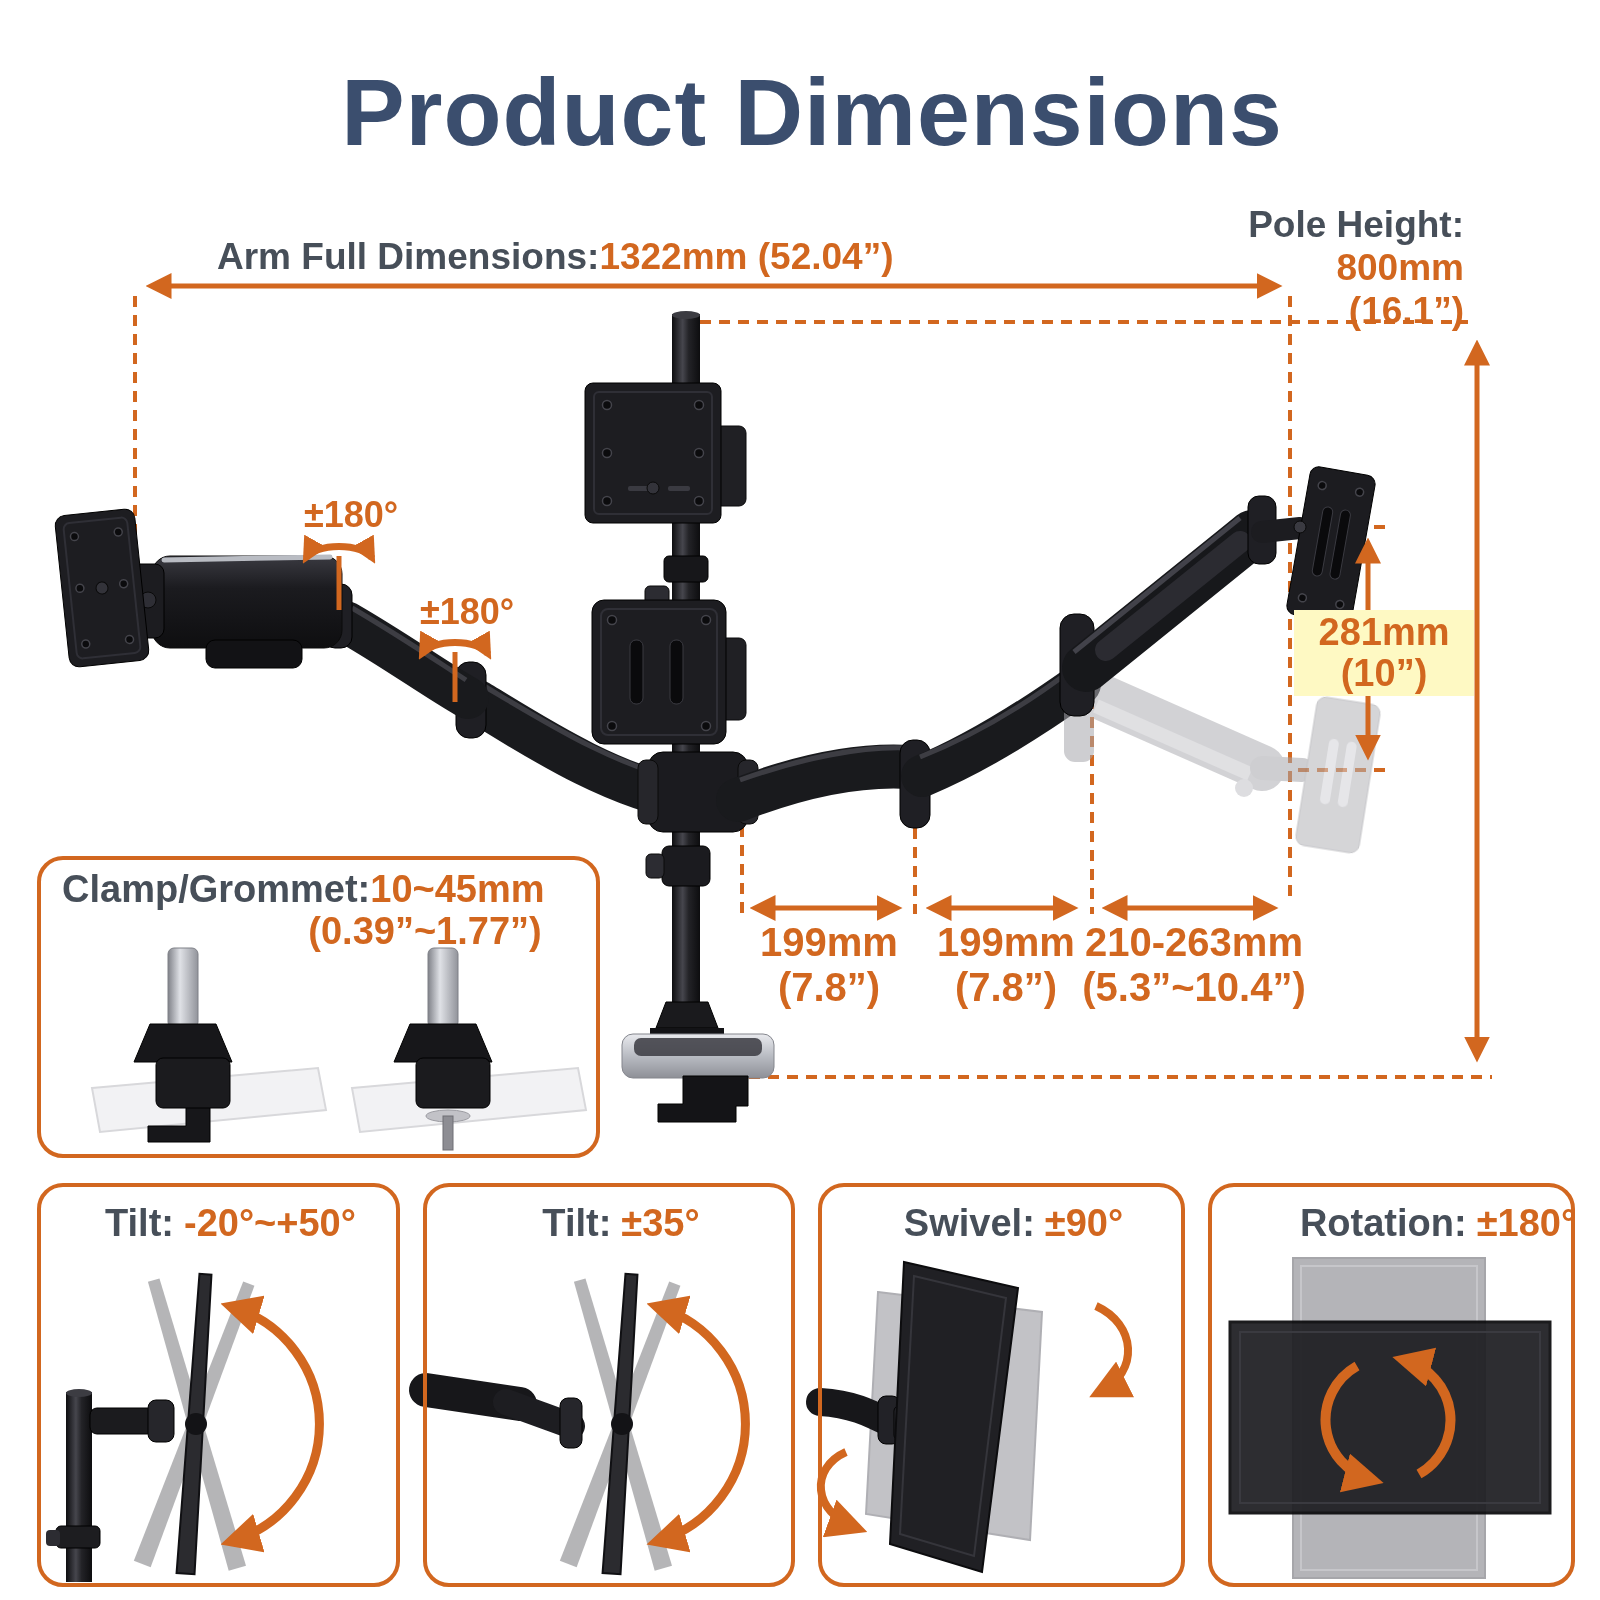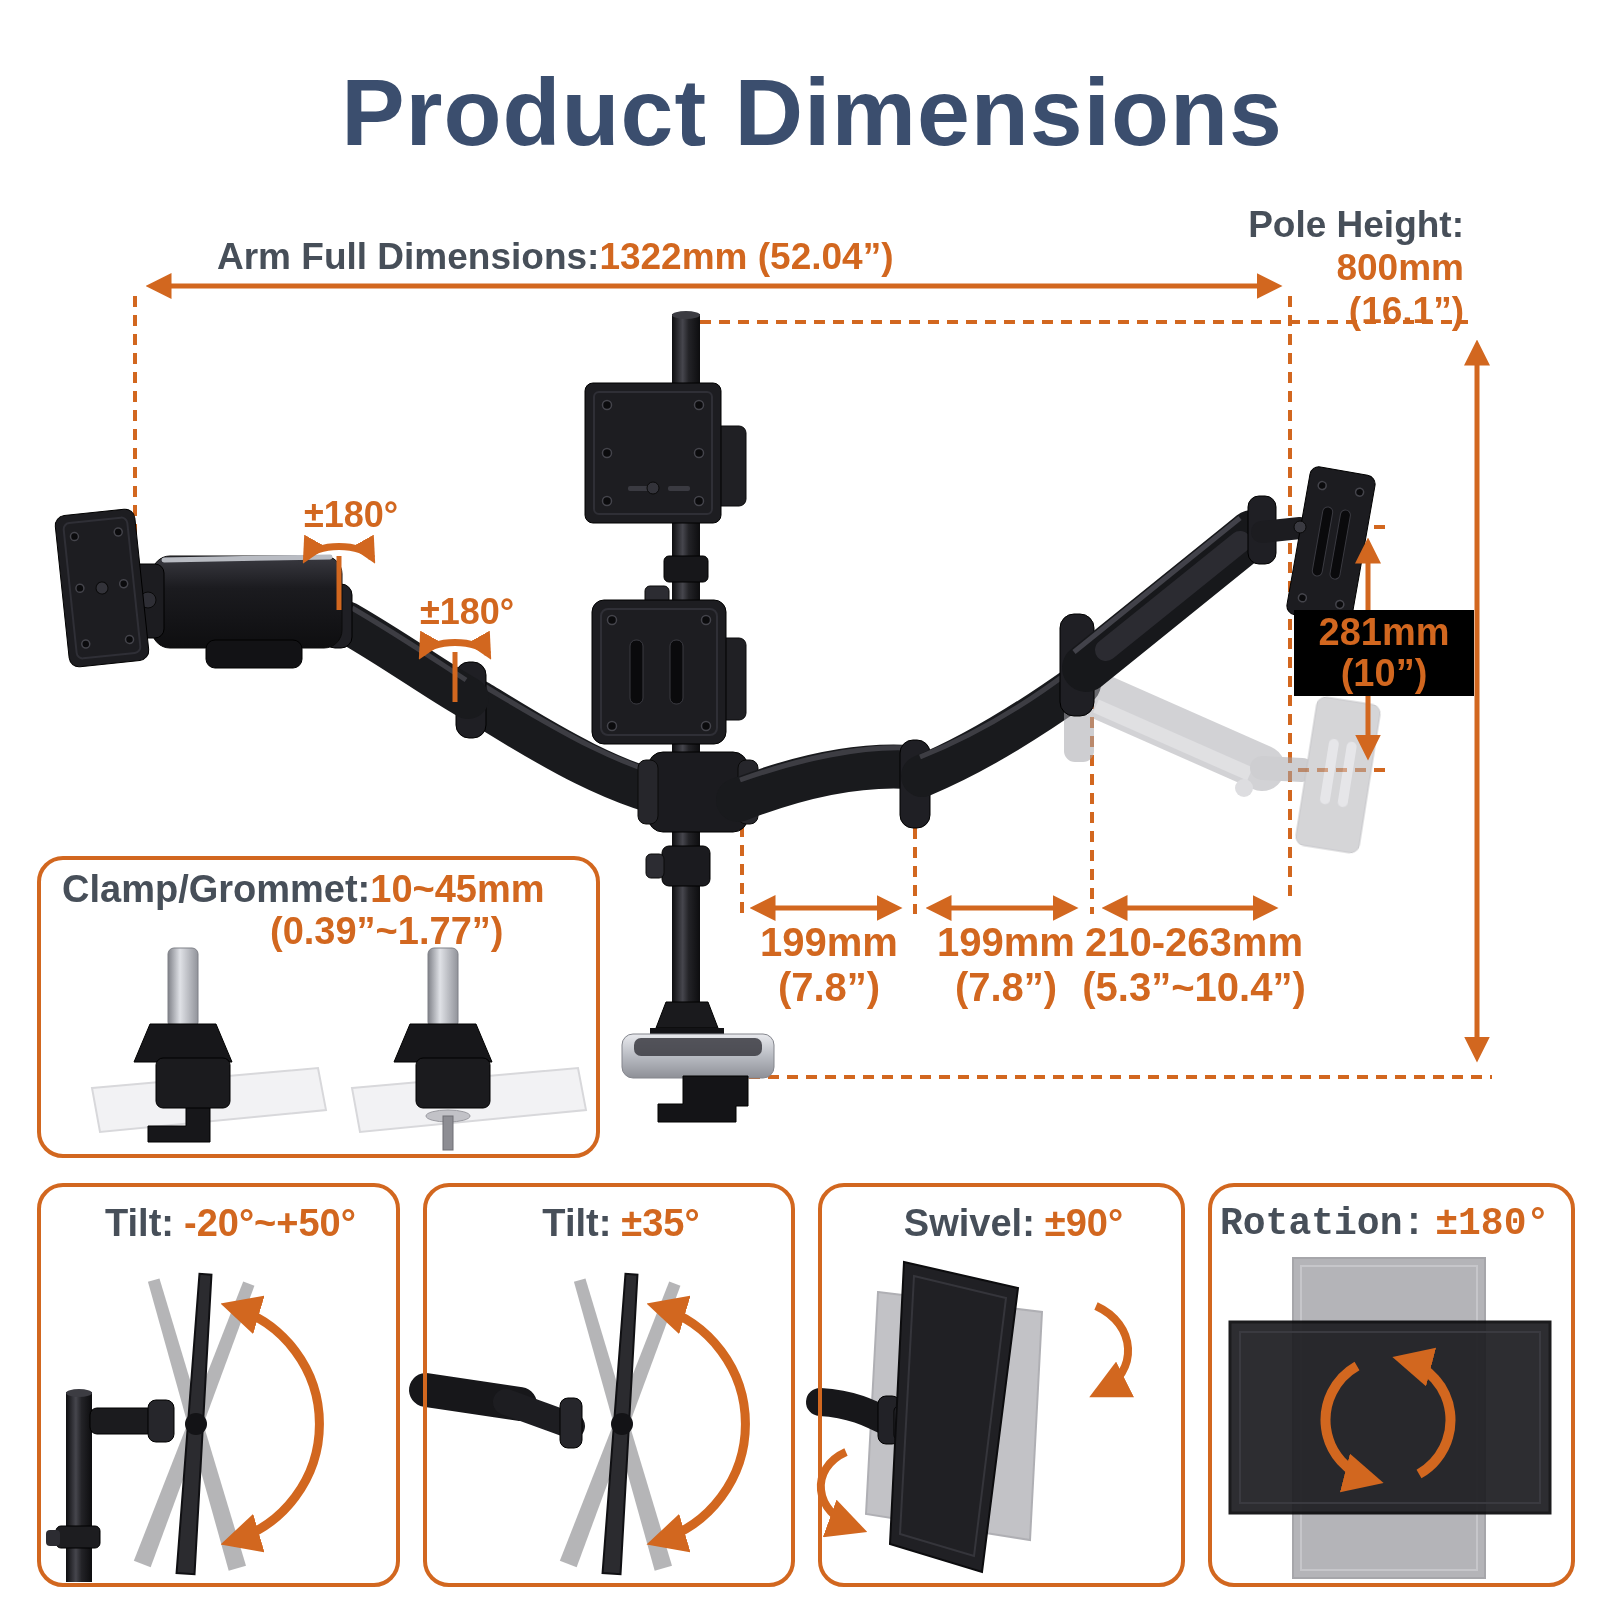--- a/index.html
+++ b/index.html
@@ -282,49 +282,49 @@
 
   <div class="abs lbl" style="right:136px;top:204px;font-size:37px;text-align:right;line-height:1.16;">
     <div class="t-dark">Pole Height:</div>
     <div class="t-orange">800mm</div>
     <div class="t-orange">(16.1”)</div>
   </div>
 
   <div class="abs lbl t-orange" style="left:239px;top:494px;width:200px;text-align:center;font-size:36px;">±180°</div>
   <div class="abs lbl t-orange" style="left:355px;top:591px;width:200px;text-align:center;font-size:36px;">±180°</div>
 
-  <div class="abs lbl" style="left:1282px;top:610px;width:180px;text-align:center;font-size:38px;line-height:1.08;z-index:3;background:#000000;padding:2px 0;">
+  <div class="abs lbl" style="left:1282px;top:610px;width:180px;text-align:center;font-size:38px;line-height:1.08;z-index:3;background:#fef9c3;padding:2px 0;">
     <div class="t-orange">281mm</div>
     <div class="t-orange">(10”)</div>
   </div>
 
   <div class="dim2" style="left:709px;top:920px;width:240px;">
     <div>199mm</div>
     <div>(7.8”)</div>
   </div>
   <div class="dim2" style="left:886px;top:920px;width:240px;">
     <div>199mm</div>
     <div>(7.8”)</div>
   </div>
   <div class="dim2" style="left:1062px;top:920px;width:264px;">
     <div>210-263mm</div>
     <div>(5.3”~10.4”)</div>
   </div>
 
   <div class="abs lbl" style="left:50px;top:868px;font-size:38px;">
     <span class="t-dark">Clamp/Grommet:</span><span class="t-orange">10~45mm</span>
   </div>
-  <div class="abs lbl t-orange" style="left:258px;top:910px;width:310px;text-align:left;font-size:38px;">(0.39”~1.77”)</div>
+  <div class="abs lbl t-orange" style="left:258px;top:910px;width:310px;text-align:center;font-size:38px;">(0.39”~1.77”)</div>
 
   <div class="feat-label" style="left:37px;width:363px;">
     <span class="t-dark">Tilt:</span><span class="t-orange val">-20°~+50°</span>
   </div>
   <div class="feat-label" style="left:423px;width:372px;">
     <span class="t-dark">Tilt:</span><span class="t-orange val">±35°</span>
   </div>
   <div class="feat-label" style="left:818px;width:367px;">
     <span class="t-dark">Swivel:</span><span class="t-orange val">±90°</span>
   </div>
-  <div class="feat-label" style="left:1208px;width:316px;font-family:Liberation Mono, monospace;">
+  <div class="feat-label" style="left:1268px;width:316px;">
     <span class="t-dark">Rotation:</span><span class="t-orange val">±180°</span>
   </div>
 
 </div>
 
 </body></html>

